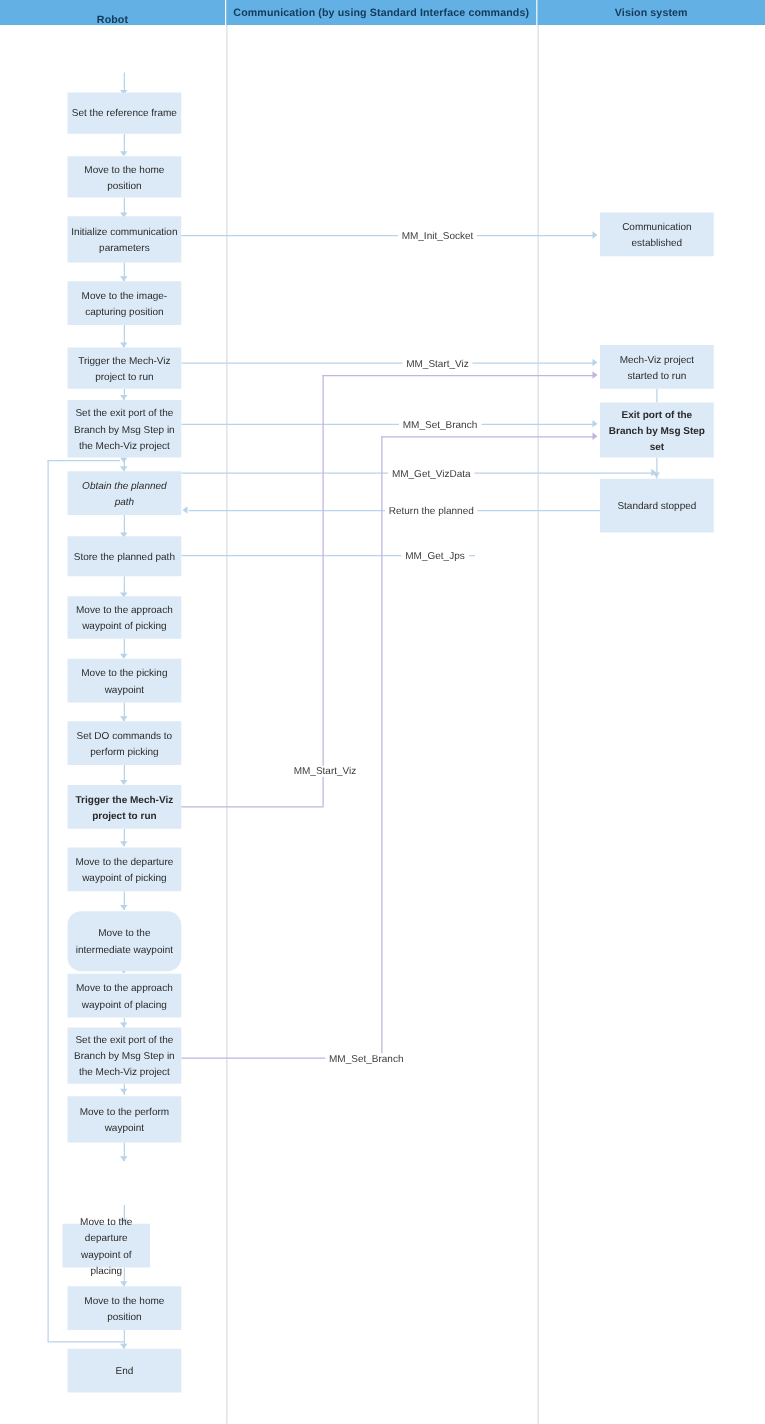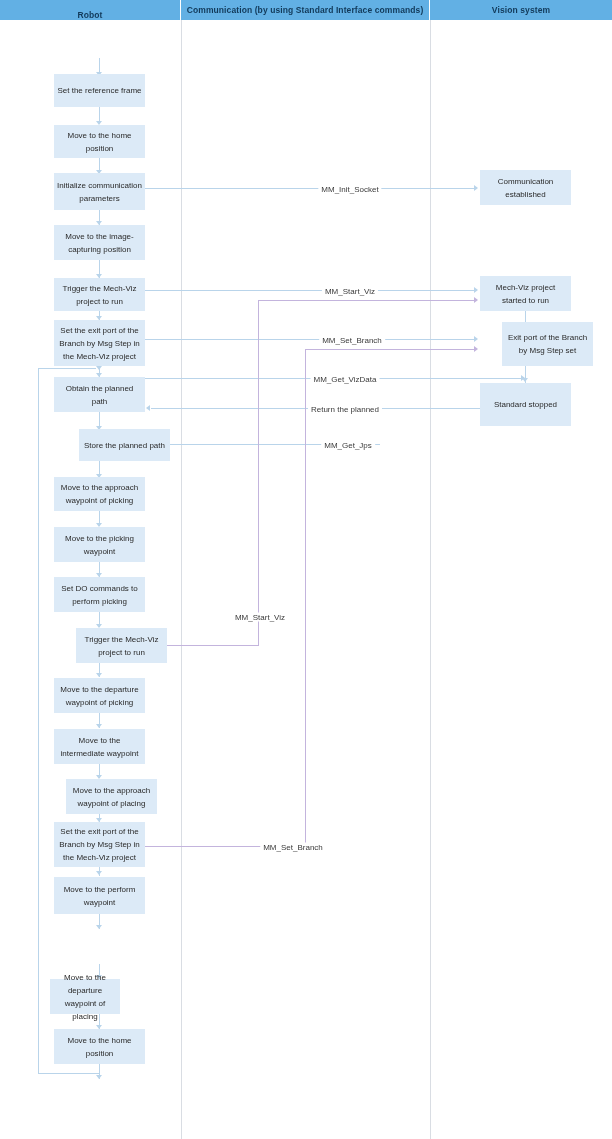--- a/index.html
+++ b/index.html
@@ -49,21 +49,21 @@
     color: #2a2a2a;
     font-size: 8px;
     line-height: 13px;
     display: flex;
     align-items: center;
     justify-content: center;
     text-align: center;
     box-sizing: border-box;
     padding: 0 3px;
   }
-  .node.bold { font-weight: normal; margin-left: 22px; }
+  .node.bold { font-weight: bold; }
   
   .vline {
     position: absolute;
     width: 1px;
     background: #b9d4ea;
   }
   .hline {
     position: absolute;
     height: 1px;
     background: #b9d4ea;
@@ -237,59 +237,62 @@
     </div>
   <div class="node" style="left:54px; top:225px; width:91px; height:35px;">
       <span>Move to the image-capturing position</span>
     </div>
   <div class="node" style="left:54px; top:278px; width:91px; height:33px;">
       <span>Trigger the Mech-Viz project to run</span>
     </div>
   <div class="node" style="left:54px; top:320px; width:91px; height:46px;">
       <span>Set the exit port of the Branch by Msg Step in the Mech-Viz project</span>
     </div>
-  <div class="node" style="left:54px; top:377px; width:91px; height:35px;">
+  <div class="node" style="left:54px; top:377px; width:91px; height:35px;font-style:italic;">
       <span>Obtain the planned path</span>
     </div>
-  <div class="node" style="left:54px; top:429px; width:91px; height:32px;margin-left:25px;">
+  <div class="node" style="left:54px; top:429px; width:91px; height:32px;">
       <span>Store the planned path</span>
     </div>
   <div class="node" style="left:54px; top:527px; width:91px; height:35px;">
       <span>Move to the picking waypoint</span>
     </div>
   <div class="node" style="left:54px; top:477px; width:91px; height:34px;">
       <span>Move to the approach waypoint of picking</span>
     </div>
   <div class="node" style="left:54px; top:577px; width:91px; height:35px;">
       <span>Set DO commands to perform picking</span>
     </div>
   <div class="node bold" style="left:54px; top:628px; width:91px; height:35px;">
       <span>Trigger the Mech-Viz project to run</span>
     </div>
   <div class="node" style="left:54px; top:678px; width:91px; height:35px;">
       <span>Move to the departure waypoint of picking</span>
     </div>
-  <div class="node" style="left:54px; top:729px; width:91px; height:35px;">
+  <div class="node" style="left:54px; top:729px; width:91px; height:48px;border-radius:11px;">
       <span>Move to the intermediate waypoint</span>
     </div>
-  <div class="node" style="left:66px; top:779px; width:91px; height:35px;">
+  <div class="node" style="left:54px; top:779px; width:91px; height:35px;">
       <span>Move to the approach waypoint of placing</span>
     </div>
   <div class="node" style="left:54px; top:822px; width:91px; height:45px;">
       <span>Set the exit port of the Branch by Msg Step in the Mech-Viz project</span>
     </div>
   <div class="node" style="left:54px; top:877px; width:91px; height:37px;">
       <span>Move to the perform waypoint</span>
     </div>
   <div class="node" style="left:50px; top:979px; width:70px; height:35px;">
       <span>Move to the departure waypoint of placing</span>
     </div>
   <div class="node" style="left:54px; top:1029px;width:91px; height:35px;">
       <span>Move to the home position</span>
     </div>
+  <div class="node" style="left:54px; top:1079px;width:91px; height:35px;">
+      <span>End</span>
+    </div>
 
   <div class="node" style="left:480px; top:170px; width:91px; height:35px;">
       <span>Communication established</span>
     </div>
   <div class="node" style="left:480px; top:276px; width:91px; height:35px;">
       <span>Mech-Viz project started to run</span>
     </div>
   <div class="node bold" style="left:480px; top:322px; width:91px; height:44px;">
       <span>Exit port of the Branch by Msg Step set</span>
     </div>

